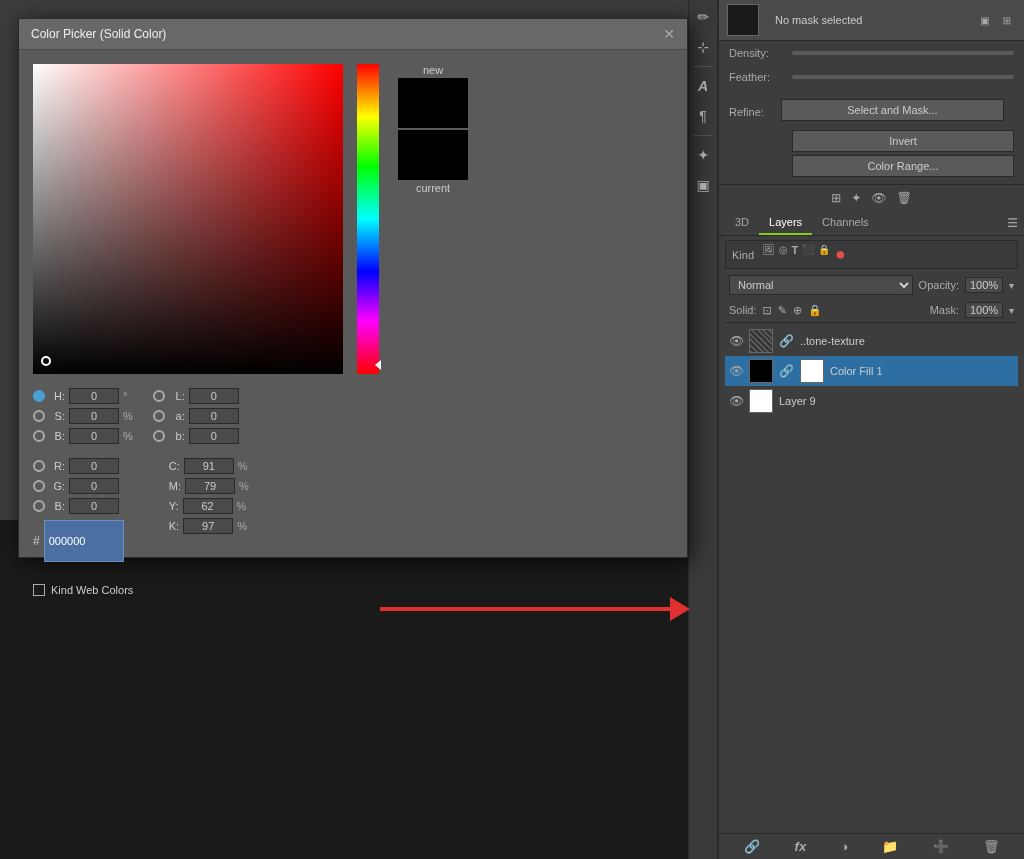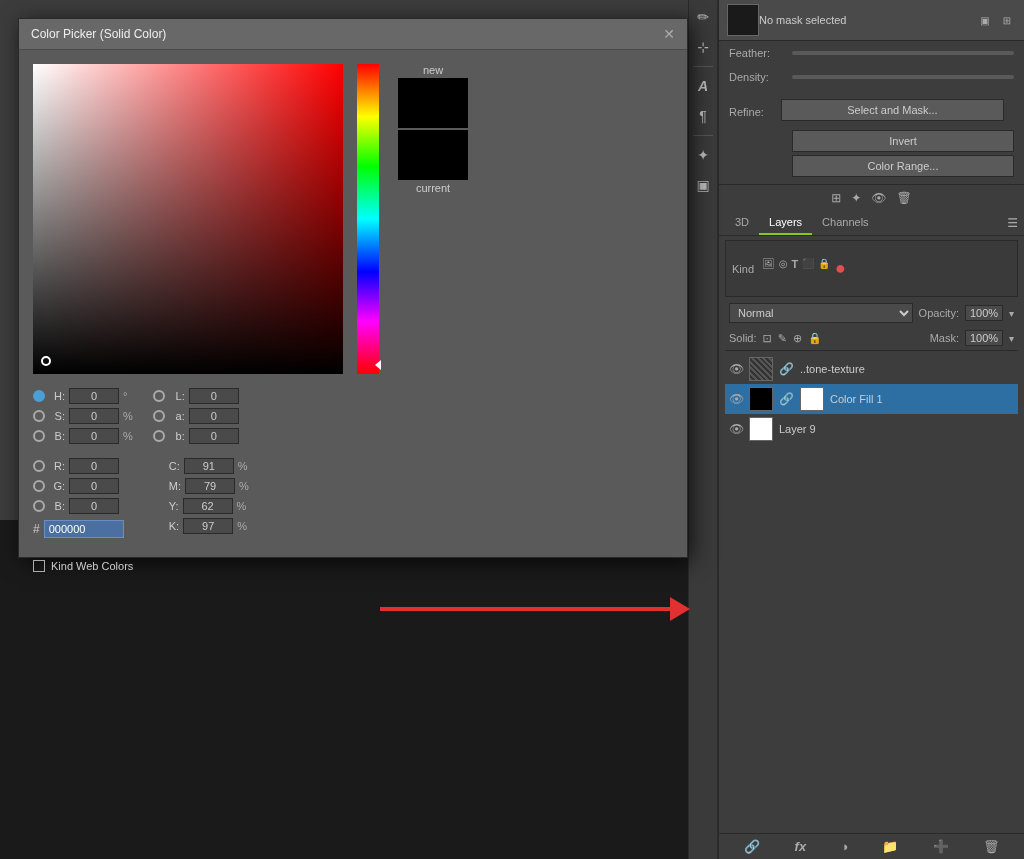--- a/index.html
+++ b/index.html
@@ -41,21 +41,21 @@
       top: 0;
       width: 306px;
       height: 859px;
       background: #3d3d3d;
       border-left: 1px solid #2a2a2a;
     }
 
     .mask-header {
       display: flex;
       align-items: center;
-      gap: 0;
+      gap: 16px;
       padding: 4px 8px;
       background: #4a4a4a;
       border-bottom: 1px solid #2a2a2a;
     }
 
     .mask-thumbnail {
       width: 32px;
       height: 32px;
       background: #1a1a1a;
       border: 1px solid #666;
@@ -167,21 +167,21 @@
 
     
     .layers-panel {
       padding: 4px 6px;
     }
 
     .layers-search {
       display: flex;
       align-items: center;
       gap: 4px;
-      padding: 17px 6px;
+      padding: 3px 6px;
       background: #3a3a3a;
       border: 1px solid #2a2a2a;
       margin-bottom: 4px;
     }
 
     .kind-label {
       font-size: 11px;
       color: #aaa;
       margin-right: 4px;
     }
@@ -548,21 +548,21 @@
       font-size: 12px;
       color: #ccc;
     }
 
     .hex-input {
       width: 80px;
       background: #4a6fa0;
       border: 1px solid #6a8fc0;
       color: #fff;
       font-size: 11px;
-      padding: 2px 4px;
+      padding: 14px 4px;
     }
 
     
     .webcol-row {
       display: flex;
       align-items: center;
       gap: 6px;
       padding: 8px 14px;
     }
 
@@ -660,26 +660,26 @@
   <div class="mask-header">
     <div class="mask-thumbnail"></div>
     <span class="mask-title">No mask selected</span>
     <div class="mask-icons">
       <div class="mask-icon-btn">▣</div>
       <div class="mask-icon-btn">⊞</div>
     </div>
   </div>
 
   <div class="prop-row">
+    <span class="prop-label">Density:</span>
+    <div class="prop-slider"></div>
+  </div>
+
+  <div class="prop-row">
     <span class="prop-label">Feather:</span>
-    <div class="prop-slider"></div>
-  </div>
-
-  <div class="prop-row">
-    <span class="prop-label">Density:</span>
     <div class="prop-slider"></div>
   </div>
 
   <div class="refine-section">
     <div class="prop-row" style="padding-left:0;">
       <span class="prop-label">Refine:</span>
       <button class="refine-btn">Select and Mask...</button>
     </div>
     <button class="refine-btn" style="margin-left:63px;width:calc(100% - 63px);">Invert</button>
     <button class="refine-btn" style="margin-left:63px;width:calc(100% - 63px);">Color Range...</button>

